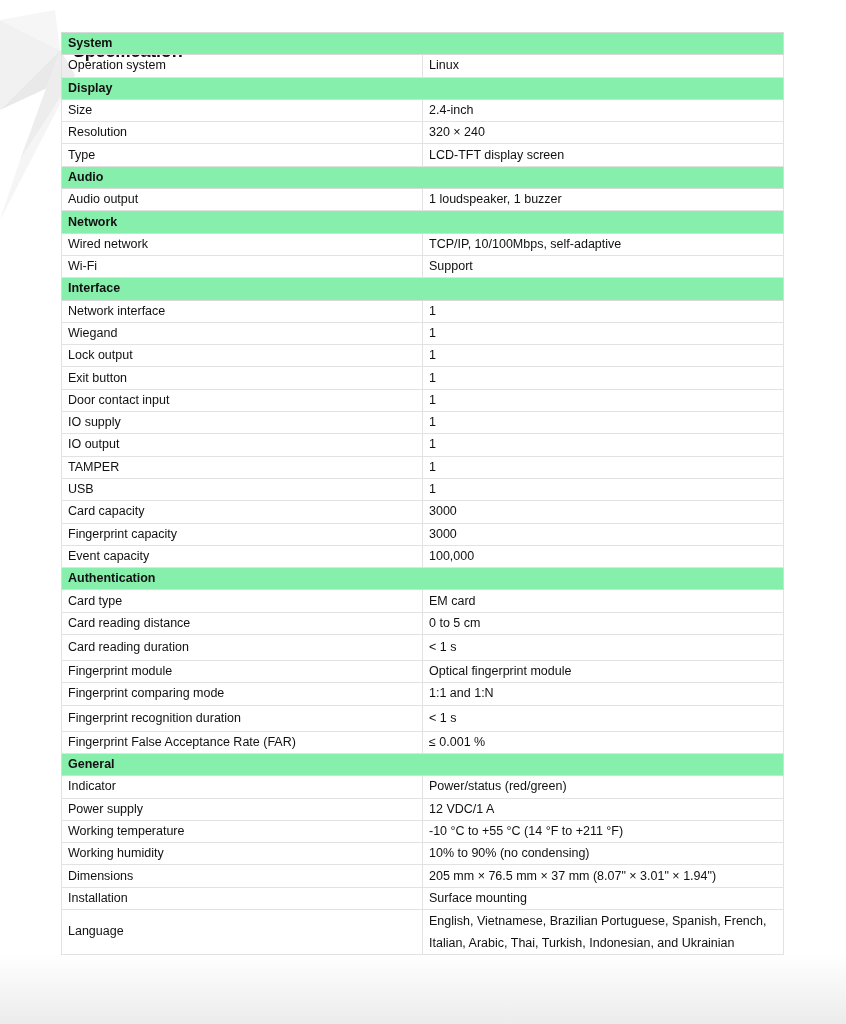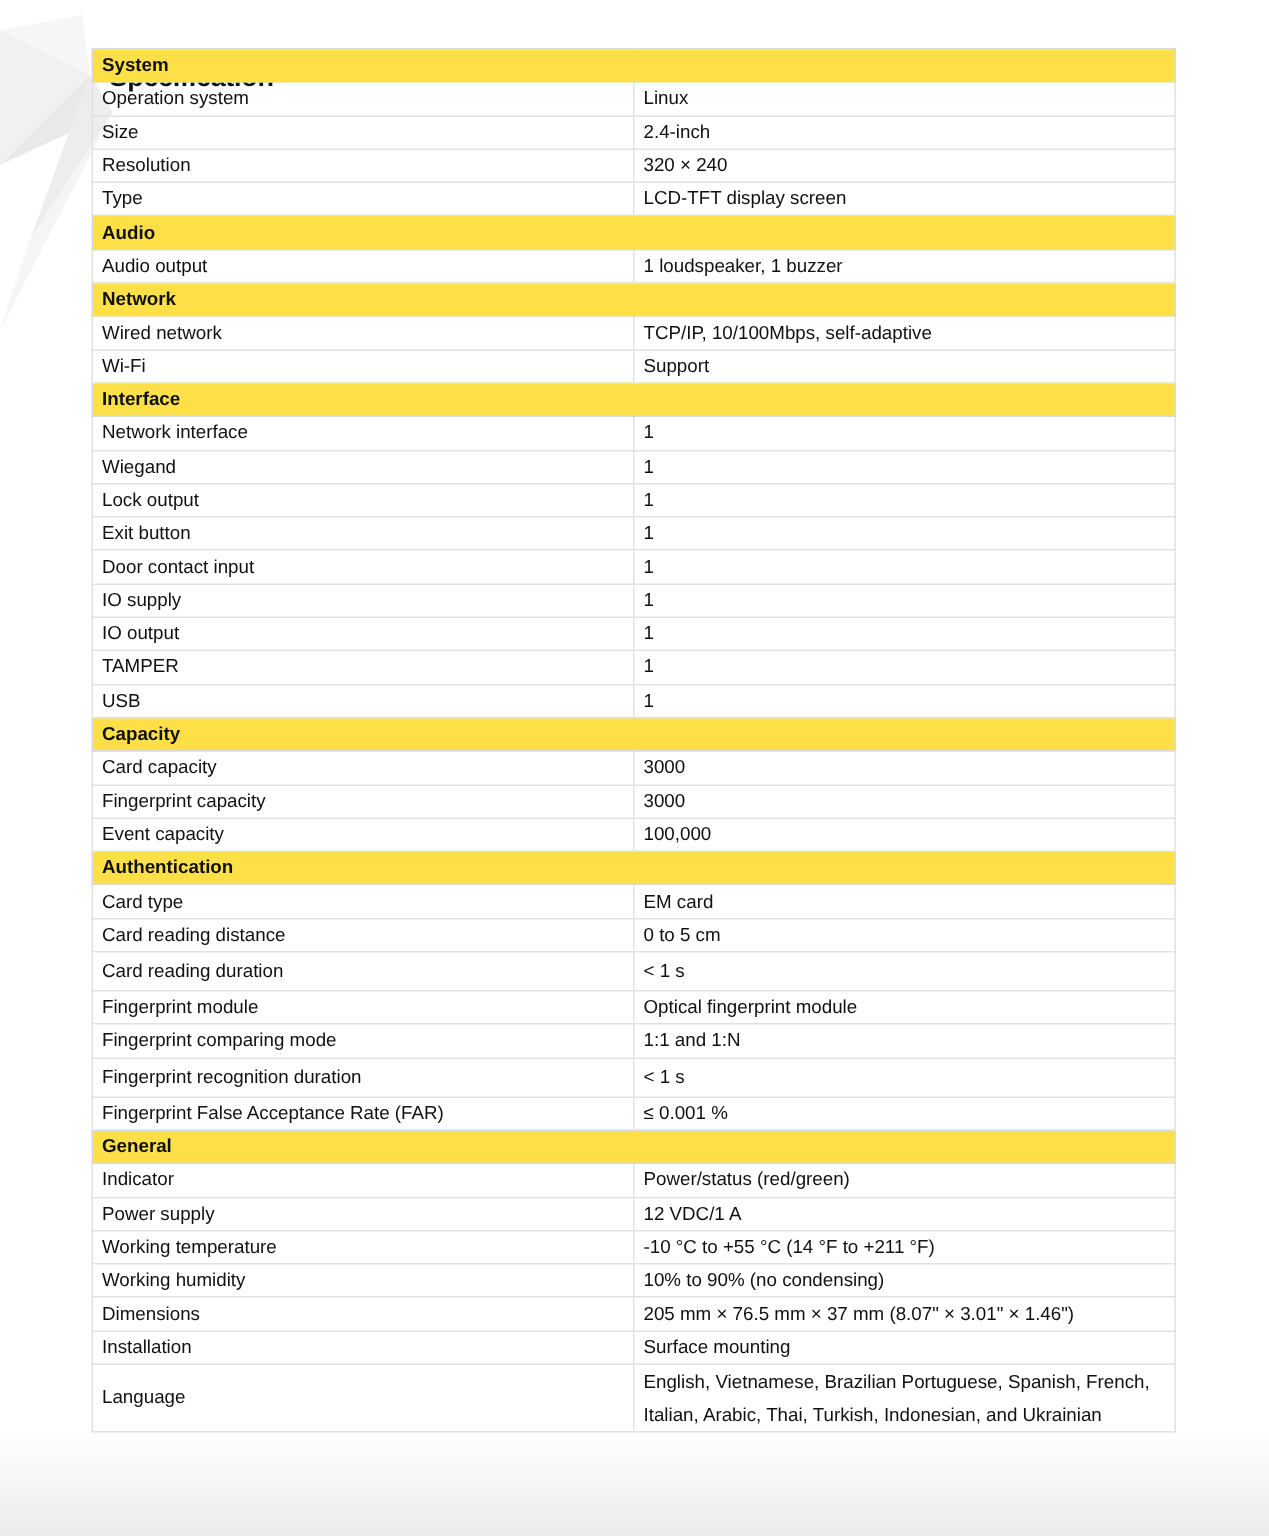--- a/index.html
+++ b/index.html
@@ -24,21 +24,21 @@
       position: absolute; left: 61px; top: 32px; width: 723px;
       border-collapse: collapse; font-size: 12.5px; table-layout: fixed;
     }
     table.spec td {
       border: 1px solid #e2e2e2;
       padding: 0 6px; height: 21.3px; line-height: 21px; vertical-align: middle;
       white-space: nowrap;
     }
     table.spec td.k { width: 239px; margin-left: 24px; }
     table.spec tr.section td {
-      background: #fde047; font-weight: bold; border-color: #d9d9d9;
+      background: #86efac; font-weight: bold; border-color: #d9d9d9;
     }
     table.spec tr.tall td { height: 25px; }
     table.spec tr.lang td { height: 42px; }
     table.spec tr.lang td.v { white-space: normal; line-height: 22px; }
   </style>
 </head>
 <body>
 
 <svg class="bg-deco" viewBox="0 0 200 220">
   <polygon points="0,20 60,50 0,110" fill="#f1f1f1"></polygon>
@@ -52,20 +52,23 @@
 
 <table class="spec">
   <tbody id="spec-body">
       <tr class="section">
         <td colspan="2">System</td>
       </tr>
       <tr>
         <td class="k">Operation system</td>
         <td class="v">Linux</td>
       </tr>
+      <tr class="section">
+        <td colspan="2">Display</td>
+      </tr>
       <tr>
         <td class="k">Size</td>
         <td class="v">2.4-inch</td>
       </tr>
       <tr>
         <td class="k">Resolution</td>
         <td class="v">320 × 240</td>
       </tr>
       <tr>
         <td class="k">Type</td>
@@ -120,23 +123,20 @@
         <td class="k">IO output</td>
         <td class="v">1</td>
       </tr>
       <tr>
         <td class="k">TAMPER</td>
         <td class="v">1</td>
       </tr>
       <tr>
         <td class="k">USB</td>
         <td class="v">1</td>
-      </tr>
-      <tr class="section">
-        <td colspan="2">Capacity</td>
       </tr>
       <tr>
         <td class="k">Card capacity</td>
         <td class="v">3000</td>
       </tr>
       <tr>
         <td class="k">Fingerprint capacity</td>
         <td class="v">3000</td>
       </tr>
       <tr>
@@ -188,21 +188,21 @@
       <tr>
         <td class="k">Working temperature</td>
         <td class="v">-10 °C to +55 °C (14 °F to +211 °F)</td>
       </tr>
       <tr>
         <td class="k">Working humidity</td>
         <td class="v">10% to 90% (no condensing)</td>
       </tr>
       <tr>
         <td class="k">Dimensions</td>
-        <td class="v">205 mm × 76.5 mm × 37 mm (8.07" × 3.01" × 1.46")</td>
+        <td class="v">205 mm × 76.5 mm × 37 mm (8.07" × 3.01" × 1.94")</td>
       </tr>
       <tr>
         <td class="k">Installation</td>
         <td class="v">Surface mounting</td>
       </tr>
       <tr class="lang">
         <td class="k">Language</td>
         <td class="v">English, Vietnamese, Brazilian Portuguese, Spanish, French, Italian, Arabic, Thai, Turkish, Indonesian, and Ukrainian</td>
       </tr>
     </tbody>

